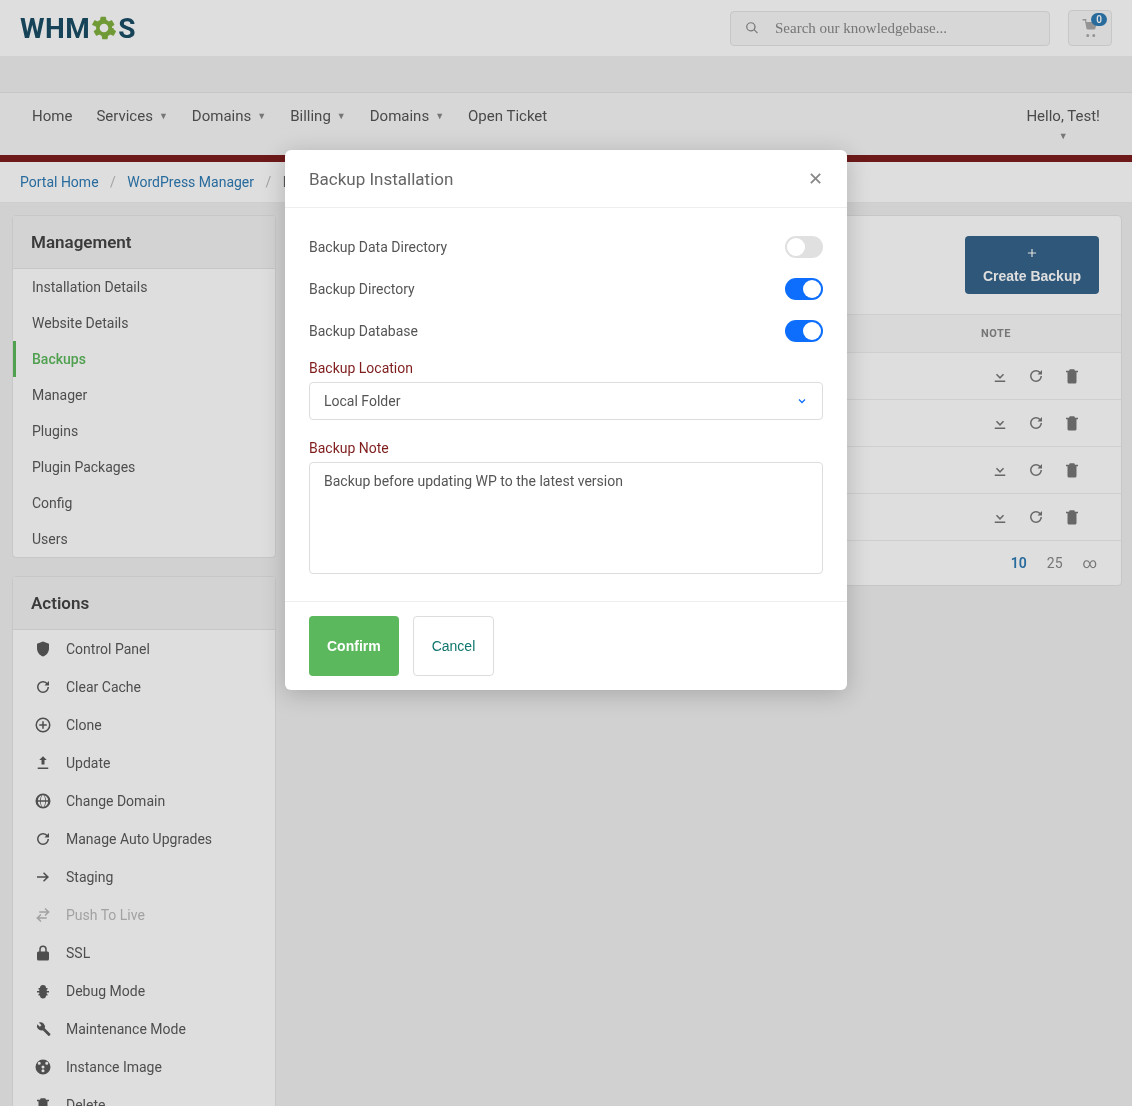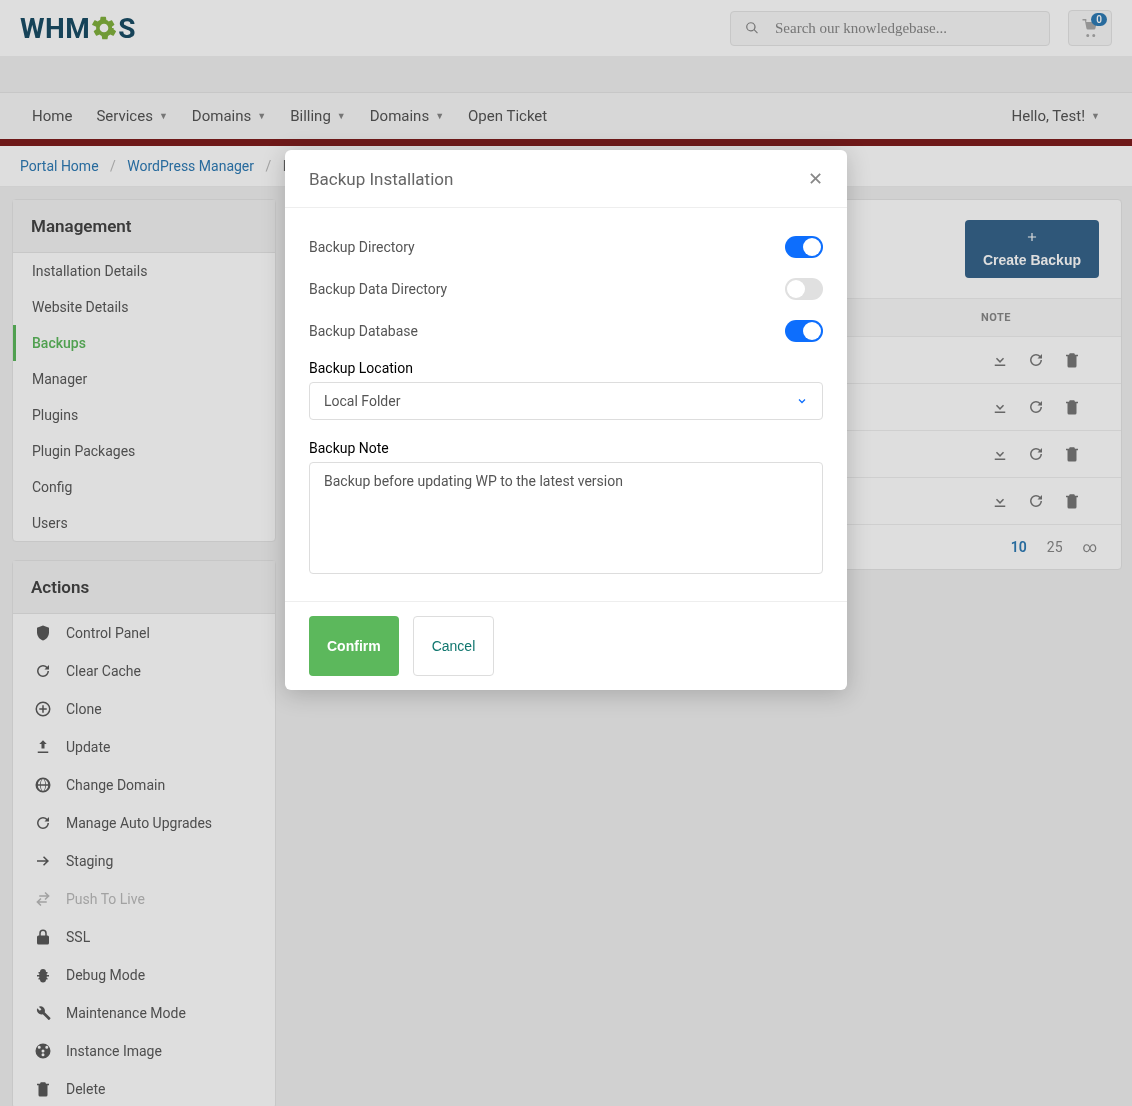--- a/index.html
+++ b/index.html
@@ -13,21 +13,21 @@
 .search-box { display: flex; align-items: center; background: #f7f7f7; border: 1px solid #e5e5e5; border-radius: 4px; padding: 8px 14px; width: 320px; }
 .search-box input { border: none; background: transparent; flex: 1; font-size: 15px; color: #888; outline: none; font-family: Liberation Serif, serif; }
 .search-box input::placeholder { color: #888; }
 .search-box .sicon { margin-right: 16px; color: #888; }
 .cart { margin-left: 18px; background: #f7f7f7; border: 1px solid #e5e5e5; border-radius: 4px; padding: 8px 12px; position: relative; color: #aaa; }
 .cart .badge { position: absolute; top: 2px; right: 4px; background: #2e7bb5; color: #fff; border-radius: 8px; font-size: 10px; padding: 1px 5px; font-weight: 600; }
 
 .mainnav { display: flex; align-items: flex-start; background: #f7f7f7; border-top: 1px solid #e5e5e5; border-bottom: 7px solid #7f1d1d; padding: 0 20px; margin-top: 36px; }
 .mainnav .nav-item { padding: 14px 12px; color: #555; cursor: pointer; font-size: 15px; display: flex; align-items: center; gap: 6px; }
 .mainnav .caret { font-size: 9px; color: #888; }
-.mainnav .user { margin-left: auto; }
+.mainnav .user { margin-left: auto; flex-direction: column; }
 
 .breadcrumb { padding: 12px 20px; background: #fff; border-bottom: 1px solid #eee; font-size: 14px; color: #666; }
 .breadcrumb a { color: #2e7bb5; text-decoration: none; }
 .breadcrumb .sep { margin: 0 8px; color: #bbb; }
 
 .content { display: flex; padding: 12px 10px 20px 12px; gap: 25px; }
 
 .sidebar { width: 264px; }
 .panel { background: #fff; border: 1px solid #e5e5e5; border-radius: 4px; margin-bottom: 18px; }
 .panel-head { background: #f3f3f3; border-bottom: 1px solid #e5e5e5; padding: 16px 18px; font-size: 17px; font-weight: 600; color: #444; }
@@ -58,21 +58,21 @@
 .modal-head h3 { font-size: 17px; color: #666; font-weight: 400; }
 .modal-head .close { margin-left: auto; color: #888; cursor: pointer; font-size: 18px; }
 .modal-body { padding: 18px 24px 24px; }
 .form-row { display: flex; align-items: center; padding: 10px 0; }
 .form-row label { color: #555; font-size: 14px; }
 .form-row .toggle { margin-left: auto; }
 .toggle { width: 38px; height: 22px; border-radius: 11px; background: #e0e0e0; position: relative; cursor: pointer; }
 .toggle .knob { position: absolute; width: 18px; height: 18px; border-radius: 50%; background: #fff; top: 2px; left: 2px; transition: 0.2s; }
 .toggle.on { background: #0d6efd; }
 .toggle.on .knob { left: 18px; }
-.form-label { color: #000000; font-size: 14px; padding: 8px 0 6px; }
+.form-label { color: #7f1d1d; font-size: 14px; padding: 8px 0 6px; }
 .select-box { border: 1px solid #ddd; border-radius: 4px; padding: 10px 14px; display: flex; align-items: center; color: #555; cursor: pointer; }
 .select-box .chev { margin-left: auto; color: #0d6efd; }
 textarea.note { width: 100%; border: 1px solid #ddd; border-radius: 4px; padding: 10px 14px; font-size: 14px; color: #555; resize: none; height: 112px; font-family: inherit; }
 .modal-foot { padding: 14px 24px; border-top: 1px solid #eee; display: flex; gap: 14px; }
 .btn-confirm { background: #5cb85c; color: #fff; border: none; border-radius: 4px; padding: 22px 18px; font-size: 14px; font-weight: 600; cursor: pointer; }
 .btn-cancel { background: #fff; border: 1px solid #ddd; color: #0f766e; border-radius: 4px; padding: 10px 18px; font-size: 14px; cursor: pointer; }
 
 svg { display: block; }
 </style>
 </head>
@@ -394,28 +394,28 @@
   </div>
 
   <div class="overlay">
     <div class="modal">
       <div class="modal-head">
         <h3>Backup Installation</h3>
         <span class="close">✕</span>
       </div>
       <div class="modal-body">
         <div class="form-row">
+          <label>Backup Data Directory</label>
+          <div class="toggle">
+              <div class="knob"></div>
+            </div>
+        </div>
+        <div class="form-row">
           <label>Backup Directory</label>
           <div class="toggle on">
-              <div class="knob"></div>
-            </div>
-        </div>
-        <div class="form-row">
-          <label>Backup Data Directory</label>
-          <div class="toggle">
               <div class="knob"></div>
             </div>
         </div>
         <div class="form-row">
           <label>Backup Database</label>
           <div class="toggle on">
               <div class="knob"></div>
             </div>
         </div>
         <div class="form-label">Backup Location</div>

